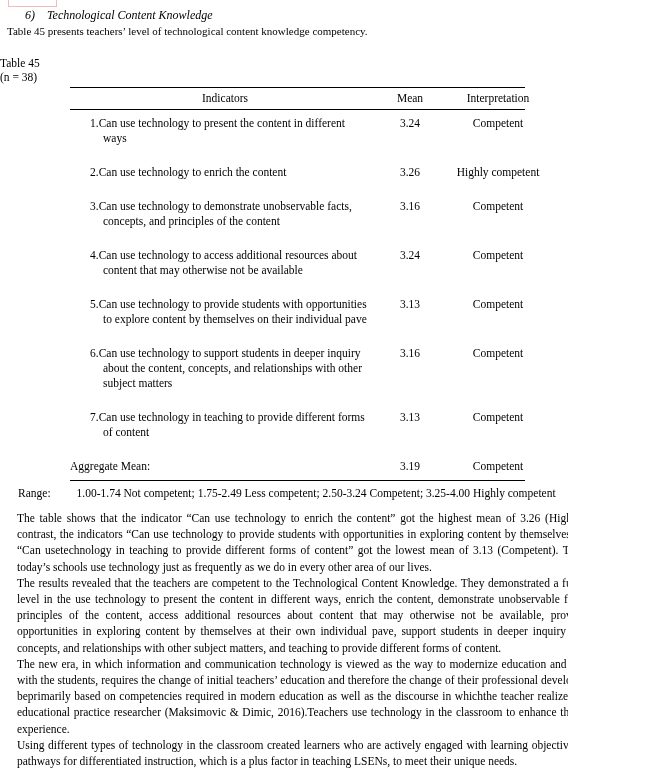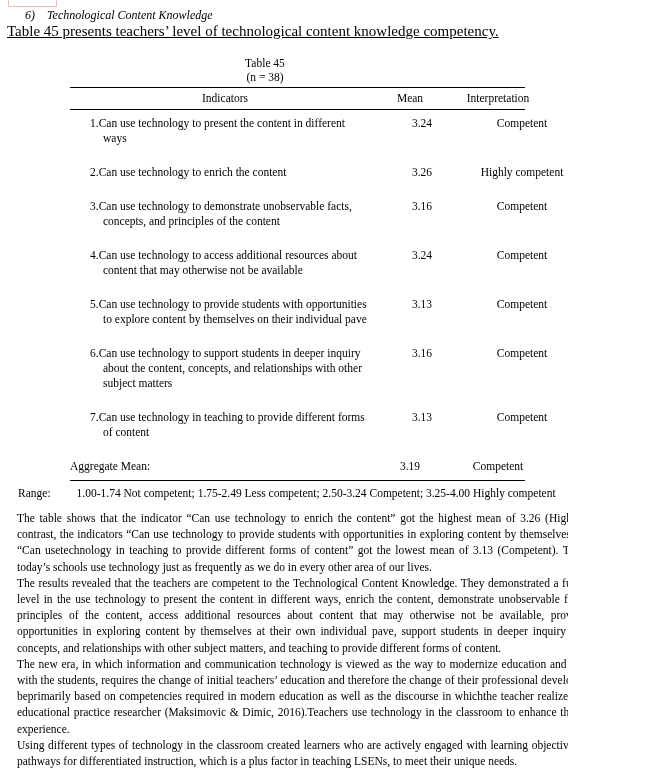--- a/index.html
+++ b/index.html
@@ -17,41 +17,40 @@
     position:absolute;left:8px;top:-6px;width:47px;height:11px;
     border:1px solid #f0bcbc;background:#fff;
   }
   .heading{
     margin:2px 0 0 25px;
     font-size:12px;line-height:16px;font-style:italic;
   }
   .heading .hnum{display:inline-block;min-width:22px;}
   .intro{
     margin:0 0 0 7px;
-    font-size:15px;line-height:16px;text-decoration:underline;
+    font-size:11px;line-height:16px;
   }
   .caption{
-    margin-top:17px;width:530px;text-align:center;
+    margin-top:17px;width:530px;text-align:left;
     font-size:11.5px;line-height:14px;
   }
   .tablewrap{
     margin-left:70px;margin-top:3px;width:486px;
     font-size:11.5px;line-height:15px;
   }
   .rule{width:455px;border-top:1.5px solid #000;height:0;}
   .thead{
     display:grid;grid-template-columns:310px 60px 116px;
     padding:3px 0 3px 0;
   }
   .thead div{text-align:center;}
   .tbody{padding-top:6px;}
   .trow{
     display:grid;grid-template-columns:310px 60px 116px;
     margin-bottom:19px;
-    gap:12px;
   }
   .c-ind{padding-left:20px;}
   .c-ind .wrap{padding-left:13px;}
   .c-mean,.c-int{text-align:center;}
   .aggrow{display:grid;grid-template-columns:310px 60px 116px;margin-bottom:6px;}
   .agg-label{text-align:left;padding-right:2px;}
   .range{
     margin:4px 0 0 18px;
     font-size:11.5px;line-height:16px;white-space:nowrap;
   }

